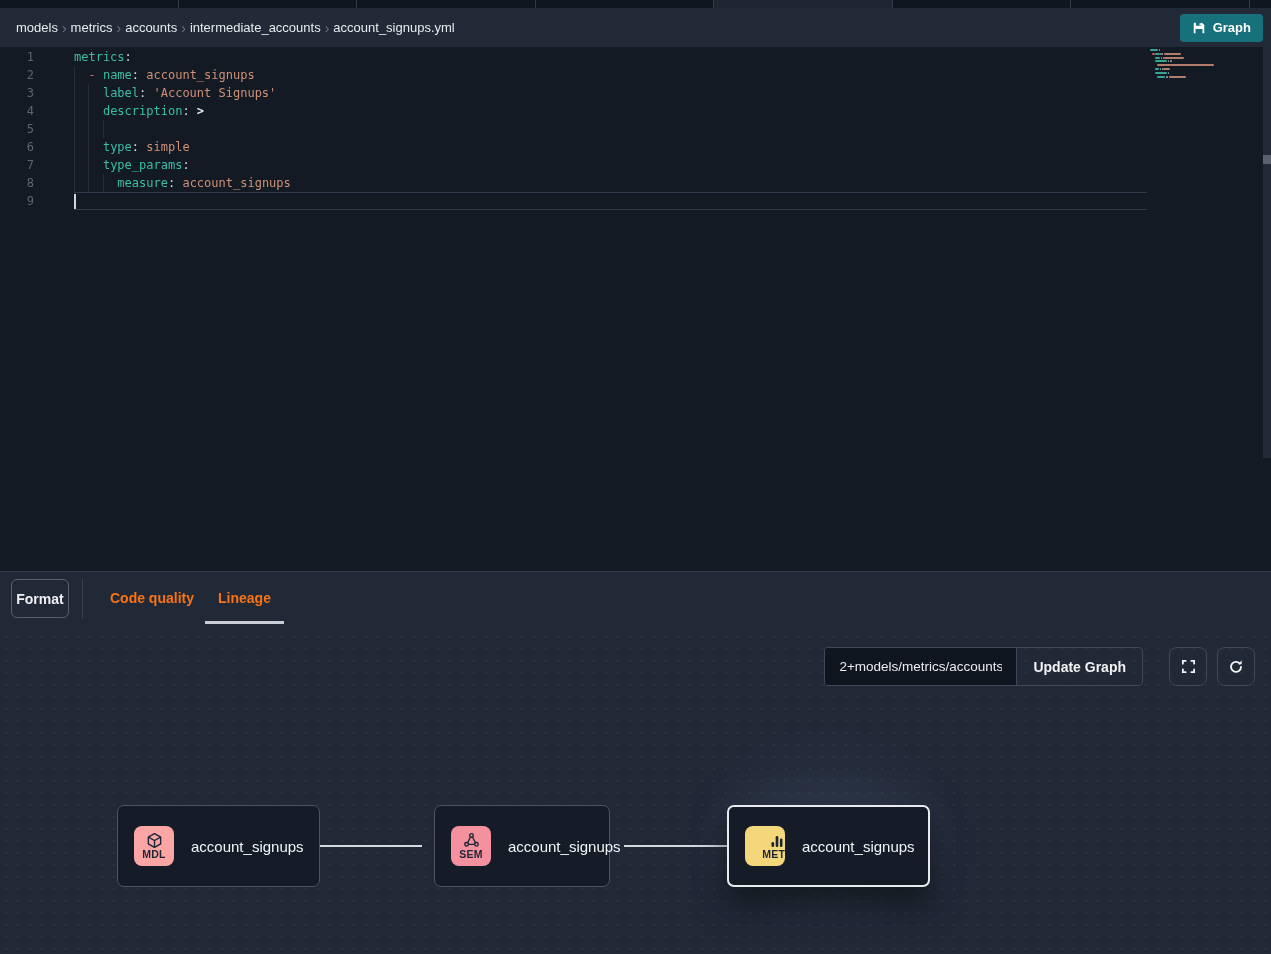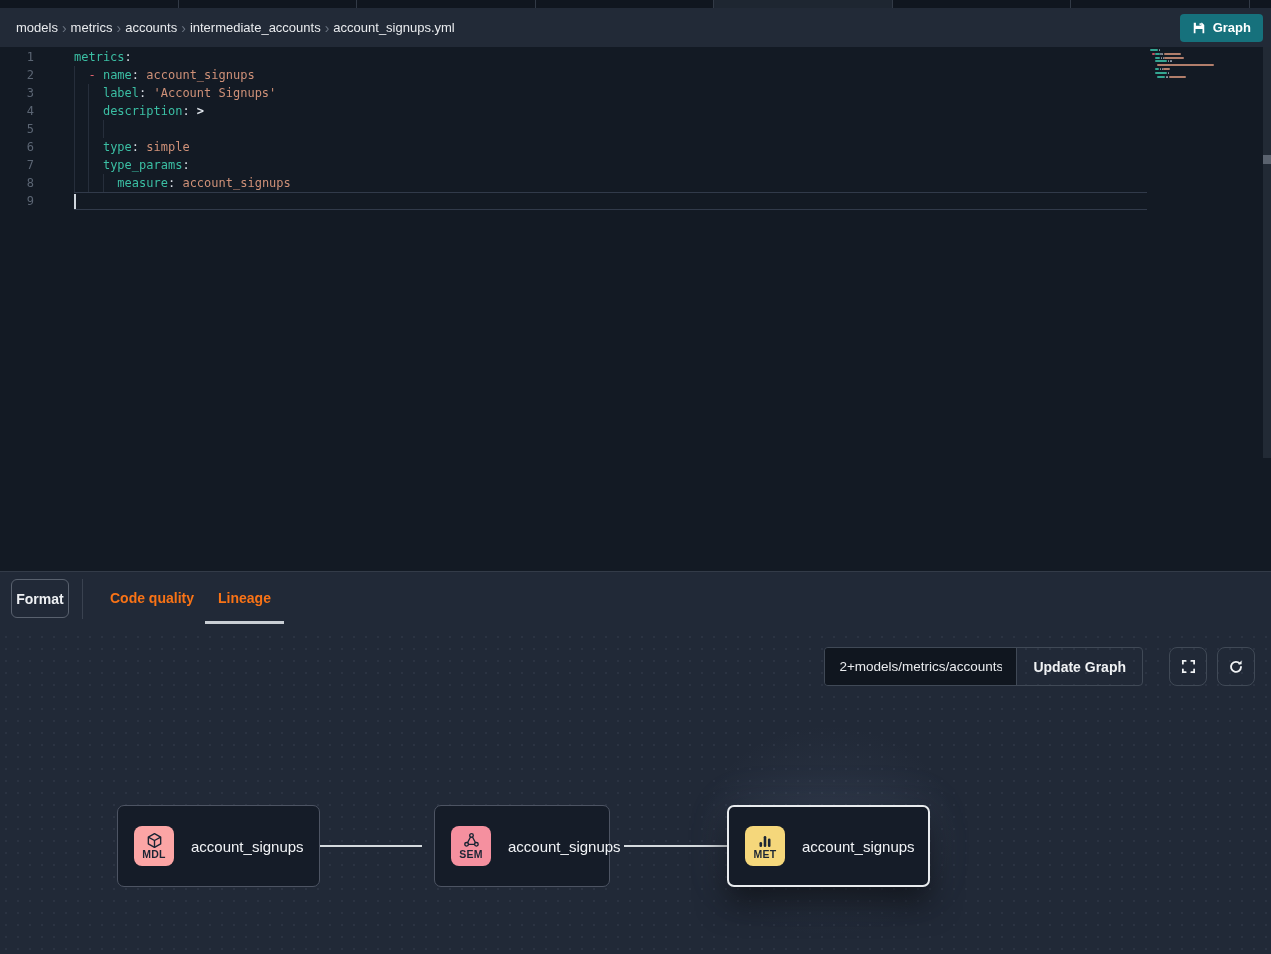--- a/index.html
+++ b/index.html
@@ -260,21 +260,21 @@
                 <circle cx="3.4" cy="11.6" r="1.7"></circle>
                 <circle cx="12.6" cy="11.6" r="1.7"></circle>
                 <path d="M7.1 4.7 L4.2 10.1 M8.9 4.7 L11.8 10.1 M5.1 11.6 H10.9"></path>
               </svg>
             </div>
             <div class="btext">SEM</div>
           </div>
           <div class="node-label">account_signups</div>
         </div>
         <div class="node node-2 selected">
-          <div class="badge" style="background: rgb(245, 215, 123);">
+          <div class="badge" style="background: rgb(245, 215, 123); align-items: flex-end;">
             <div>
               <svg width="16" height="16" viewBox="0 0 16 16" fill="#1b2534">
                 <rect x="2.5" y="9" width="2.6" height="5" rx="1.3"></rect>
                 <rect x="6.7" y="3" width="2.6" height="11" rx="1.3"></rect>
                 <rect x="10.9" y="5.5" width="2.6" height="8.5" rx="1.3"></rect>
               </svg>
             </div>
             <div class="btext">MET</div>
           </div>
           <div class="node-label">account_signups</div>

